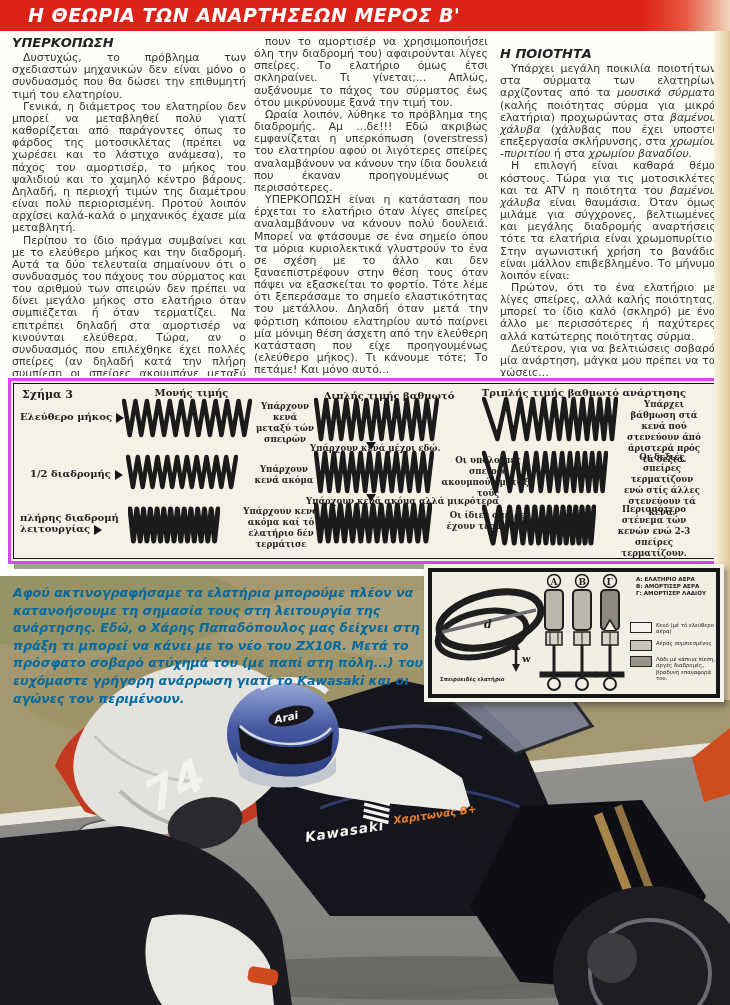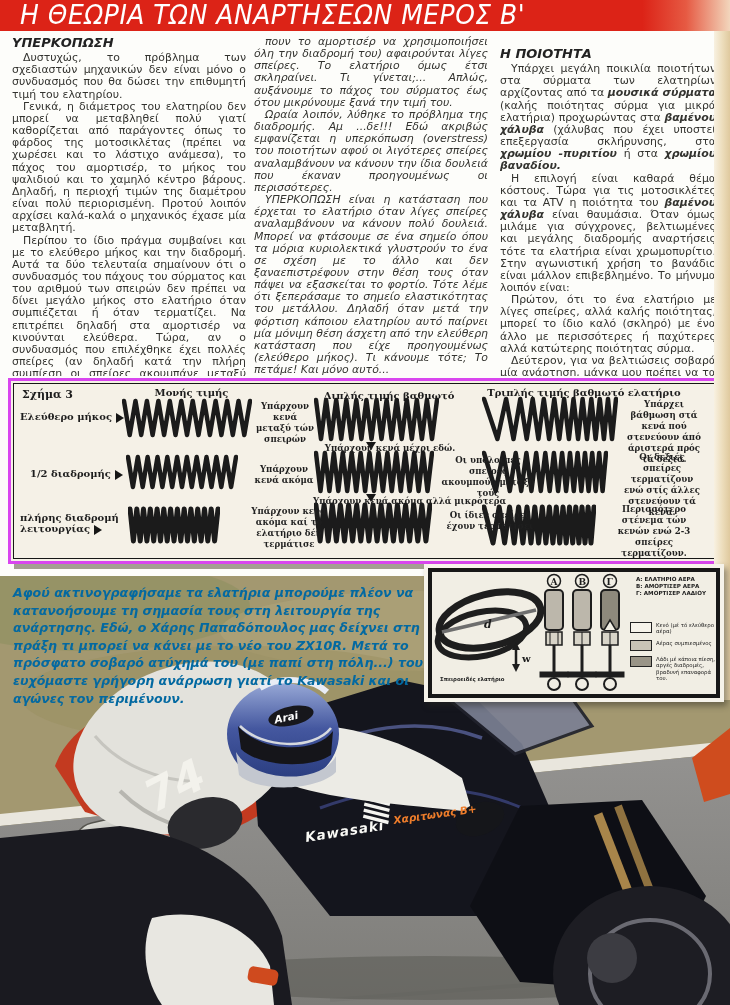--- a/index.html
+++ b/index.html
@@ -8,30 +8,30 @@
   .abs{position:absolute;}
 
   
   .edge-strip{right:0;top:0;width:16px;height:700px;z-index:3;
     background:linear-gradient(90deg,#f8f1e1 0%,#ecdcba 55%,#dfc99e 100%);}
 
   
   .titlebar{left:0;top:0;width:730px;height:31px;z-index:4;
     background:linear-gradient(90deg,#dc2317 0%,#dc2317 88%,#e65a43 94%,#f2d6bc 100%);
     display:flex;align-items:center;}
-  .titlebar h1{margin:0 0 0 20px;font-size:25px;line-height:19px;letter-spacing:.5px;
-    font-style:italic;font-weight:normal;color:#ffffff;transform:scaleY(1.05);}
+  .titlebar h1{margin:0 0 0 28px;font-size:19px;line-height:19px;letter-spacing:.5px;
+    font-style:italic;font-weight:bold;color:#ffffff;transform:scaleY(1.05);}
 
   
   .cols{left:0;top:36px;width:714px;height:340px;z-index:2;overflow:hidden;padding-left:38px;}
   .col{position:absolute;top:0;height:340px;overflow:hidden;
        font-size:10.9px;line-height:12.15px;text-align:justify;color:#33332f;}
   .col p{margin:0;text-indent:11px;}
   .col h2{margin:1px 0 3px 0;font-size:13px;font-style:italic;color:#222;}
-  .bi{font-weight:bold;font-style:italic;}
+  .bi{font-weight:normal;font-style:italic;}
 
   
   .fig3{left:8px;top:378px;width:702px;height:180px;z-index:2;background:#f5f1e7;
         border:3px solid #d946ef;box-shadow:5px 6px 0 -1px #a49f92;padding-left:16px;}
   .fig3-inner{position:absolute;inset:2px;border:1px solid #161616;
         font-family:"DejaVu Serif",serif;}
   .fig3 .lbl{position:absolute;font-weight:bold;color:#1d1d1d;font-size:10px;line-height:11px;}
   .fig3 .note{position:absolute;font-weight:bold;color:#1f1f1f;font-size:8.6px;line-height:11px;text-align:center;}
   .tri-r{display:inline-block;width:0;height:0;border-top:5px solid transparent;
          border-bottom:5px solid transparent;border-left:8px solid #161616;vertical-align:middle;margin-left:4px;}
@@ -69,40 +69,40 @@
     <h1>Η ΘΕΩΡΙΑ ΤΩΝ ΑΝΑΡΤΗΣΕΩΝ ΜΕΡΟΣ Β'</h1>
   </header>
 
   <section class="abs cols">
     <div class="col" style="left:12px;width:234px;">
       <h2>ΥΠΕΡΚΟΠΩΣΗ</h2>
       <p>Δυστυχώς, το πρόβλημα των σχεδιαστών μηχανικών δεν είναι μόνο ο συνδυασμός που θα δώσει την επιθυμητή τιμή του ελατηρίου.</p>
       <p>Γενικά, η διάμετρος του ελατηρίου δεν μπορεί να μεταβληθεί πολύ γιατί καθορίζεται από παράγοντες όπως το φάρδος της μοτοσικλέτας (πρέπει να χωρέσει και το λάστιχο ανάμεσα), το πάχος του αμορτισέρ, το μήκος του ψαλιδιού και το χαμηλό κέντρο βάρους. Δηλαδή, η περιοχή τιμών της διαμέτρου είναι πολύ περιορισμένη. Προτού λοιπόν αρχίσει καλά-καλά ο μηχανικός έχασε μία μεταβλητή.</p>
       <p>Περίπου το ίδιο πράγμα συμβαίνει και με το ελεύθερο μήκος και την διαδρομή. Αυτά τα δύο τελευταία σημαίνουν ότι ο συνδυασμός του πάχους του σύρματος και του αριθμού των σπειρών δεν πρέπει να δίνει μεγάλο μήκος στο ελατήριο όταν συμπιέζεται ή όταν τερματίζει. Να επιτρέπει δηλαδή στα αμορτισέρ να κινούνται ελεύθερα. Τώρα, αν ο συνδυασμός που επιλέχθηκε έχει πολλές σπείρες (αν δηλαδή κατά την πλήρη συμπίεση οι σπείρες ακουμπάνε μεταξύ τους και δεν επιτρέ-</p>
     </div>
-    <div class="col" style="left:254px;width:234px;font-style:italic;">
+    <div class="col" style="left:254px;width:234px;">
       <p>πουν το αμορτισέρ να χρησιμοποιήσει όλη την διαδρομή του) αφαιρούνται λίγες σπείρες. Το ελατήριο όμως έτσι σκληραίνει. Τι γίνεται;... Απλώς, αυξάνουμε το πάχος του σύρματος έως ότου μικρύνουμε ξανά την τιμή του.</p>
-      <p>Ωραία λοιπόν, λύθηκε το πρόβλημα της διαδρομής. Αμ ...δε!!! Εδώ ακριβώς εμφανίζεται η υπερκόπωση (overstress) του ποιοτήτων αφού οι λιγότερες σπείρες αναλαμβάνουν να κάνουν την ίδια δουλειά που έκαναν προηγουμένως οι περισσότερες.</p>
+      <p>Ωραία λοιπόν, λύθηκε το πρόβλημα της διαδρομής. Αμ ...δε!!! Εδώ ακριβώς εμφανίζεται η υπερκόπωση (overstress) του ελατηρίου αφού οι λιγότερες σπείρες αναλαμβάνουν να κάνουν την ίδια δουλειά που έκαναν προηγουμένως οι περισσότερες.</p>
       <p>ΥΠΕΡΚΟΠΩΣΗ είναι η κατάσταση που έρχεται το ελατήριο όταν λίγες σπείρες αναλαμβάνουν να κάνουν πολύ δουλειά. Μπορεί να φτάσουμε σε ένα σημείο όπου τα μόρια κυριολεκτικά γλυστρούν το ένα σε σχέση με το άλλο και δεν ξαναεπιστρέφουν στην θέση τους όταν πάψει να εξασκείται το φορτίο. Τότε λέμε ότι ξεπεράσαμε το σημείο ελαστικότητας του μετάλλου. Δηλαδή όταν μετά την φόρτιση κάποιου ελατηρίου αυτό παίρνει μία μόνιμη θέση άσχετη από την ελεύθερη κατάσταση που είχε προηγουμένως (ελεύθερο μήκος). Τι κάνουμε τότε; Το πετάμε! Και μόνο αυτό...</p>
     </div>
     <div class="col" style="left:500px;width:216px;">
       <h2 style="margin-top:12px;">Η ΠΟΙΟΤΗΤΑ</h2>
       <p><span>Υπάρχει μεγάλη ποικιλία ποιοτήτων στα σύρματα των ελατηρίων αρχίζοντας από τα </span><span class="bi">μουσικά σύρματα</span><span> (καλής ποιότητας σύρμα για μικρά ελατήρια) προχωρώντας στα </span><span class="bi">βαμένου χάλυβα</span><span> (χάλυβας που έχει υποστεί επεξεργασία σκλήρυνσης, στα </span><span class="bi">χρωμίου -πυριτίου</span><span> ή στα </span><span class="bi">χρωμίου βαναδίου.</span></p>
       <p><span>Η επιλογή είναι καθαρά θέμα κόστους. Τώρα για τις μοτοσικλέτες και τα ATV η ποιότητα του </span><span class="bi">βαμένου χάλυβα</span><span> είναι θαυμάσια. Όταν όμως μιλάμε για σύγχρονες, βελτιωμένες και μεγάλης διαδρομής αναρτήσεις τότε τα ελατήρια είναι χρωμοπυρίτιο. Στην αγωνιστική χρήση το βανάδιο είναι μάλλον επιβεβλημένο. Το μήνυμα λοιπόν είναι:</span></p>
       <p>Πρώτον, ότι το ένα ελατήριο με λίγες σπείρες, αλλά καλής ποιότητας, μπορεί το ίδιο καλό (σκληρό) με ένα άλλο με περισσότερες ή παχύτερες αλλά κατώτερης ποιότητας σύρμα.</p>
       <p>Δεύτερον, για να βελτιώσεις σοβαρά μία ανάρτηση, μάγκα μου πρέπει να τα χώσεις...</p>
     </div>
   </section>
 
   <section class="abs fig3">
     <div class="fig3-inner">
       <div class="lbl" style="left:8px;top:5px;font-size:11px;">Σχήμα 3</div>
       <div class="lbl" style="left:100px;top:3px;width:155px;text-align:center;">Μονής τιμής</div>
       <div class="lbl" style="left:290px;top:6px;width:170px;text-align:center;">Διπλής τιμής βαθμωτό</div>
-      <div class="lbl" style="left:452px;top:3px;width:236px;text-align:center;">Τριπλής τιμής βαθμωτό ελατήριο</div>
+      <div class="lbl" style="left:452px;top:3px;width:236px;text-align:center;">Τριπλής τιμής βαθμωτό ανάρτησης</div>
 
       <div class="lbl" style="left:6px;top:27px;width:108px;"><span>Ελεύθερο μήκος</span><span class="tri-r"></span></div>
       <div class="lbl" style="left:16px;top:84px;width:100px;"><span>1/2 διαδρομής</span><span class="tri-r"></span></div>
       <div class="lbl" style="left:6px;top:128px;width:112px;"><span>πλήρης διαδρομή λειτουργίας</span><span class="tri-r"></span></div>
 
       <svg class="abs" style="left:108px;top:14px;" width="130" height="40">
           <path d="M2.0,3.0L7.7,37.0L13.5,3.0L19.2,37.0L24.9,3.0L30.6,37.0L36.4,3.0L42.1,37.0L47.8,3.0L53.5,37.0L59.3,3.0L65.0,37.0L70.7,3.0L76.5,37.0L82.2,3.0L87.9,37.0L93.6,3.0L99.4,37.0L105.1,3.0L110.8,37.0L116.5,3.0L122.3,37.0L128.0,3.0" fill="none" stroke="#1b1b1b" stroke-width="4.5" stroke-linejoin="round" stroke-linecap="round"></path>
         </svg>
       <svg class="abs" style="left:300px;top:13px;" width="125" height="45">
           <path d="M2.0,3.0L7.0,42.0L12.1,3.0L17.1,42.0L22.2,3.0L27.2,42.0L32.3,3.0L37.3,42.0L42.3,3.0L47.4,42.0L52.4,3.0L57.5,42.0L62.5,3.0L67.5,42.0L72.6,3.0L77.6,42.0L82.7,3.0L87.7,42.0L92.8,3.0L97.8,42.0L102.8,3.0L107.9,42.0L112.9,3.0L118.0,42.0L123.0,3.0" fill="none" stroke="#1b1b1b" stroke-width="4.5" stroke-linejoin="round" stroke-linecap="round"></path>
@@ -128,27 +128,27 @@
           <path d="M2.0,3.0L6.1,39.0L10.1,3.0L14.2,39.0L18.3,3.0L22.4,39.0L26.4,3.0L30.5,39.0L34.6,3.0L38.6,39.0L42.7,3.0L46.8,39.0L50.9,3.0L54.9,39.0L59.0,3.0L63.1,39.0L67.1,3.0L71.2,39.0L75.3,3.0L79.4,39.0L83.4,3.0L87.5,39.0L91.6,3.0L95.6,39.0L99.7,3.0L103.8,39.0L107.9,3.0L111.9,39.0L116.0,3.0" fill="none" stroke="#1b1b1b" stroke-width="5" stroke-linejoin="round" stroke-linecap="round"></path>
         </svg>
       <svg class="abs" style="left:468px;top:120px;" width="114" height="42">
           <path d="M2.0,3.0L11.0,39.0L17.2,3.0L22.6,39.0L27.6,3.0L32.2,39.0L36.6,3.0L40.9,39.0L45.0,3.0L49.0,39.0L52.8,3.0L56.6,39.0L60.3,3.0L63.9,39.0L67.4,3.0L70.9,39.0L74.3,3.0L77.7,39.0L81.0,3.0L84.2,39.0L87.5,3.0L90.7,39.0L93.8,3.0L96.9,39.0L100.0,3.0L103.0,39.0L106.1,3.0L109.0,39.0L112.0,3.0" fill="none" stroke="#1b1b1b" stroke-width="5" stroke-linejoin="round" stroke-linecap="round"></path>
         </svg>
 
       <div class="tri-d" style="left:352px;top:58px;"></div>
       <div class="tri-d" style="left:352px;top:110px;"></div>
 
       <div class="note" style="left:240px;top:17px;width:62px;">Υπάρχουν κενά μεταξύ τών σπειρών</div>
-      <div class="note" style="left:296px;top:59px;width:160px;text-align:center;">Υπάρχουν κενά μέχρι εδώ.</div>
+      <div class="note" style="left:296px;top:59px;width:160px;text-align:left;">Υπάρχουν κενά μέχρι εδώ.</div>
       <div class="note" style="left:612px;top:15px;width:76px;">Υπάρχει βάθμωση στά κενά πού στενεύουν άπό άριστερά πρός τά δεξιά.</div>
       <div class="note" style="left:238px;top:80px;width:64px;">Υπάρχουν κενά ακόμα</div>
       <div class="note" style="left:426px;top:71px;width:96px;">Οι υπόλοιπες σπείρες ακουμπούν μεταξύ τούς</div>
-      <div class="note" style="left:292px;top:112px;width:200px;text-align:right;">Υπάρχουν κενά ακόμα αλλά μικρότερα</div>
+      <div class="note" style="left:292px;top:112px;width:200px;text-align:left;">Υπάρχουν κενά ακόμα αλλά μικρότερα</div>
       <div class="note" style="left:606px;top:68px;width:84px;">Οι δεξιές σπείρες τερματίζουν ενώ στίς άλλες στενεύουν τά κενά.</div>
-      <div class="note" style="left:236px;top:122px;width:78px;">Υπάρχουν κενά ακόμα καί τό ελατήριο δέν τερμάτισε</div>
+      <div class="note" style="left:228px;top:122px;width:78px;">Υπάρχουν κενά ακόμα καί τό ελατήριο δέν τερμάτισε</div>
       <div class="note" style="left:426px;top:126px;width:100px;">Οι ίδιες σπείρες έχουν τερματίσει</div>
       <div class="note" style="left:592px;top:120px;width:96px;">Περισσότερο στένεμα τών κενών ενώ 2-3 σπείρες τερματίζουν.</div>
     </div>
   </section>
 
   <div class="abs photo">
     <svg width="730" height="429" viewBox="0 0 730 429">
       <defs>
         <linearGradient id="gHelm" x1="0" y1="0" x2="0" y2="1">
           <stop offset="0" stop-color="#97a8d6"></stop>

